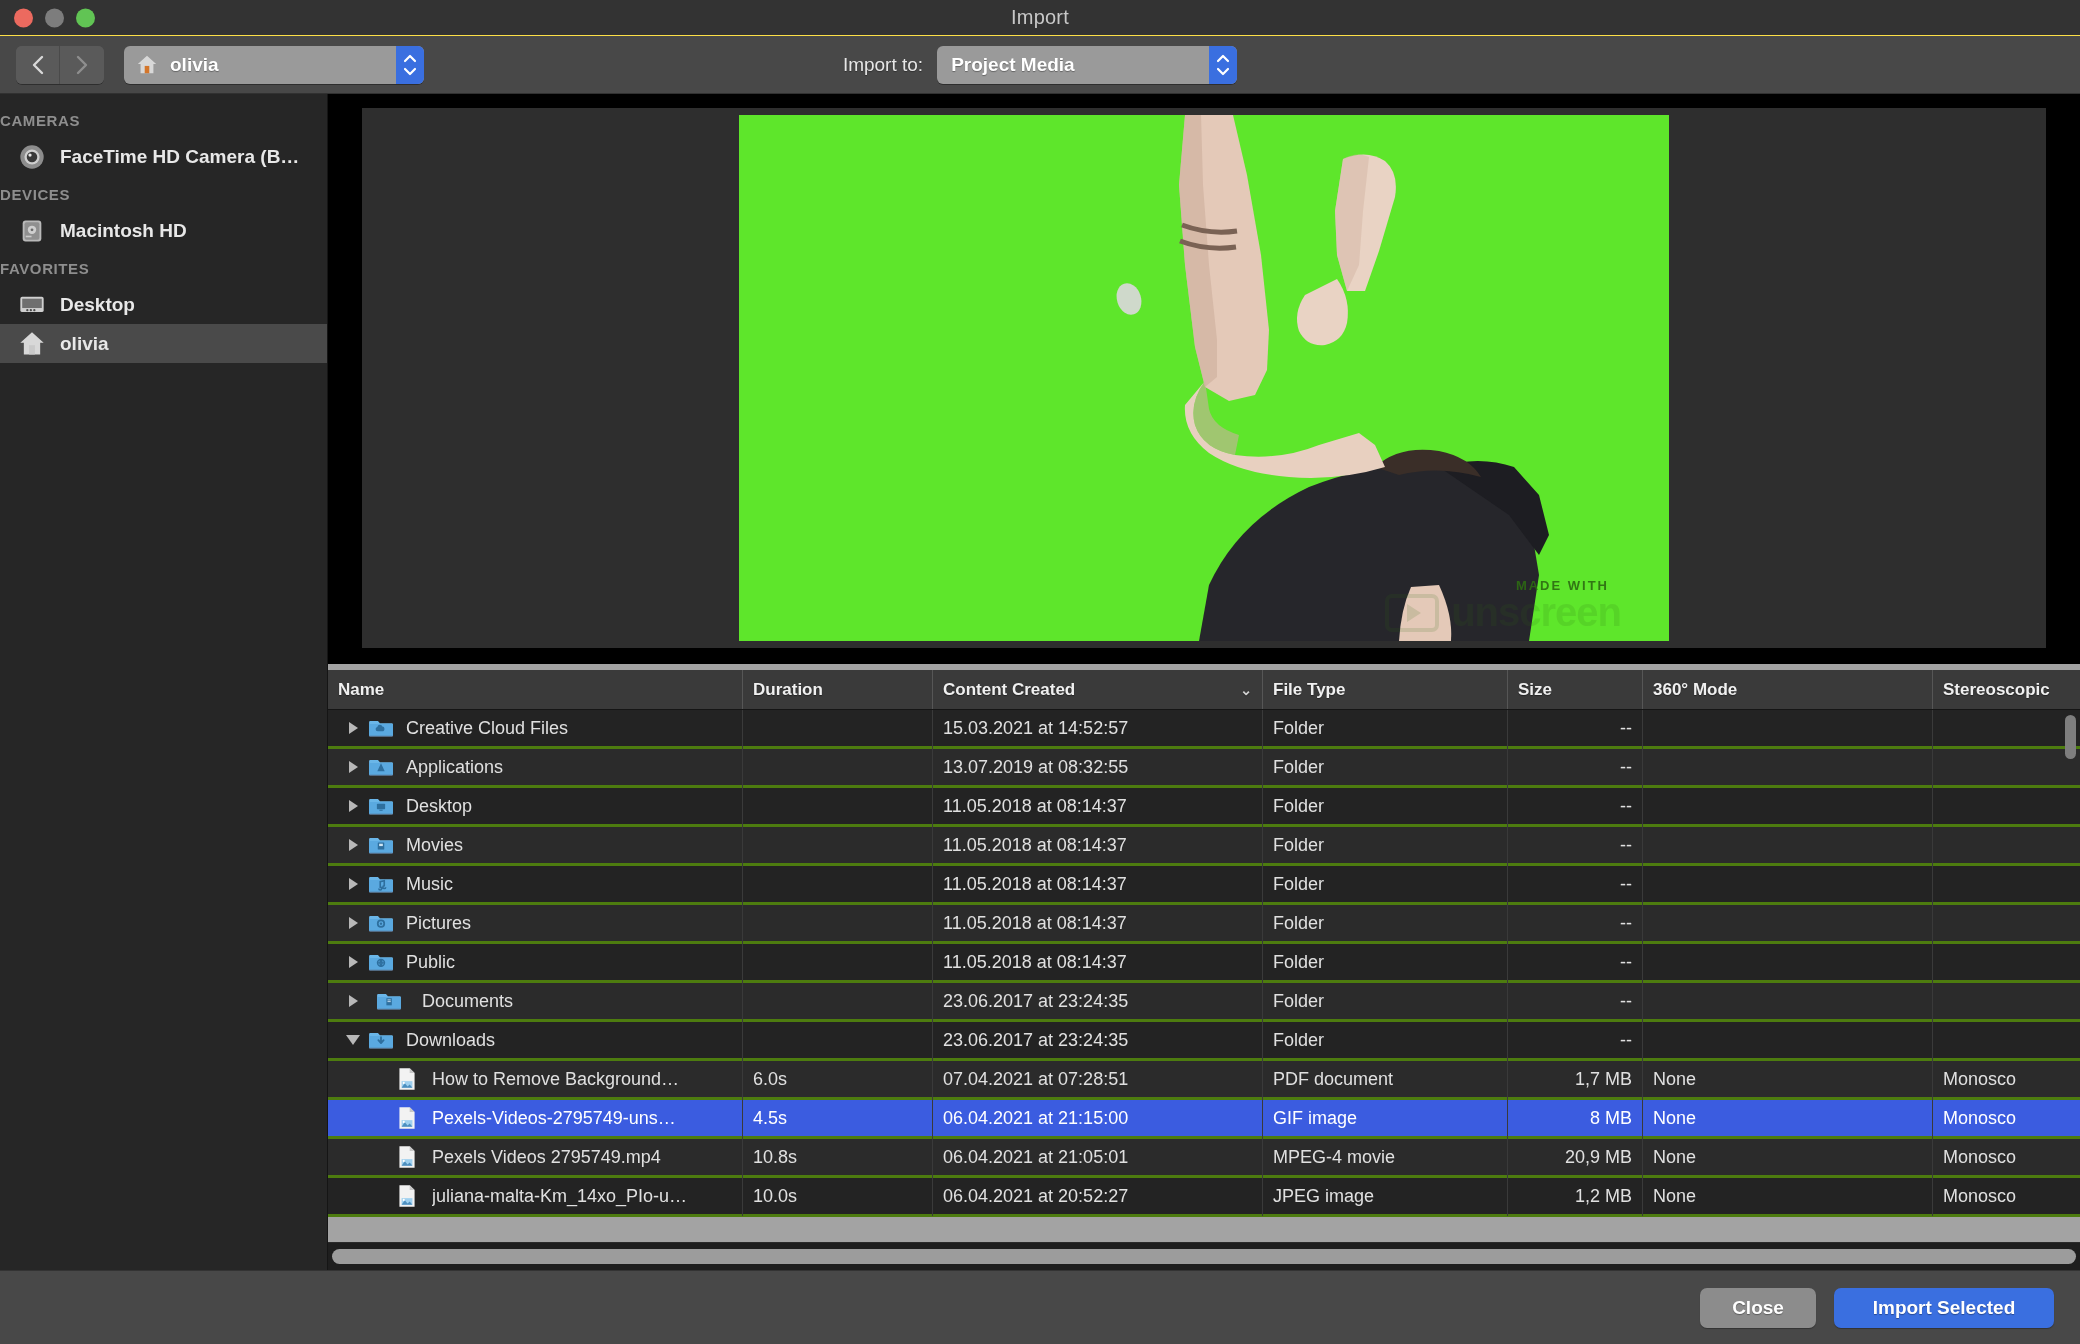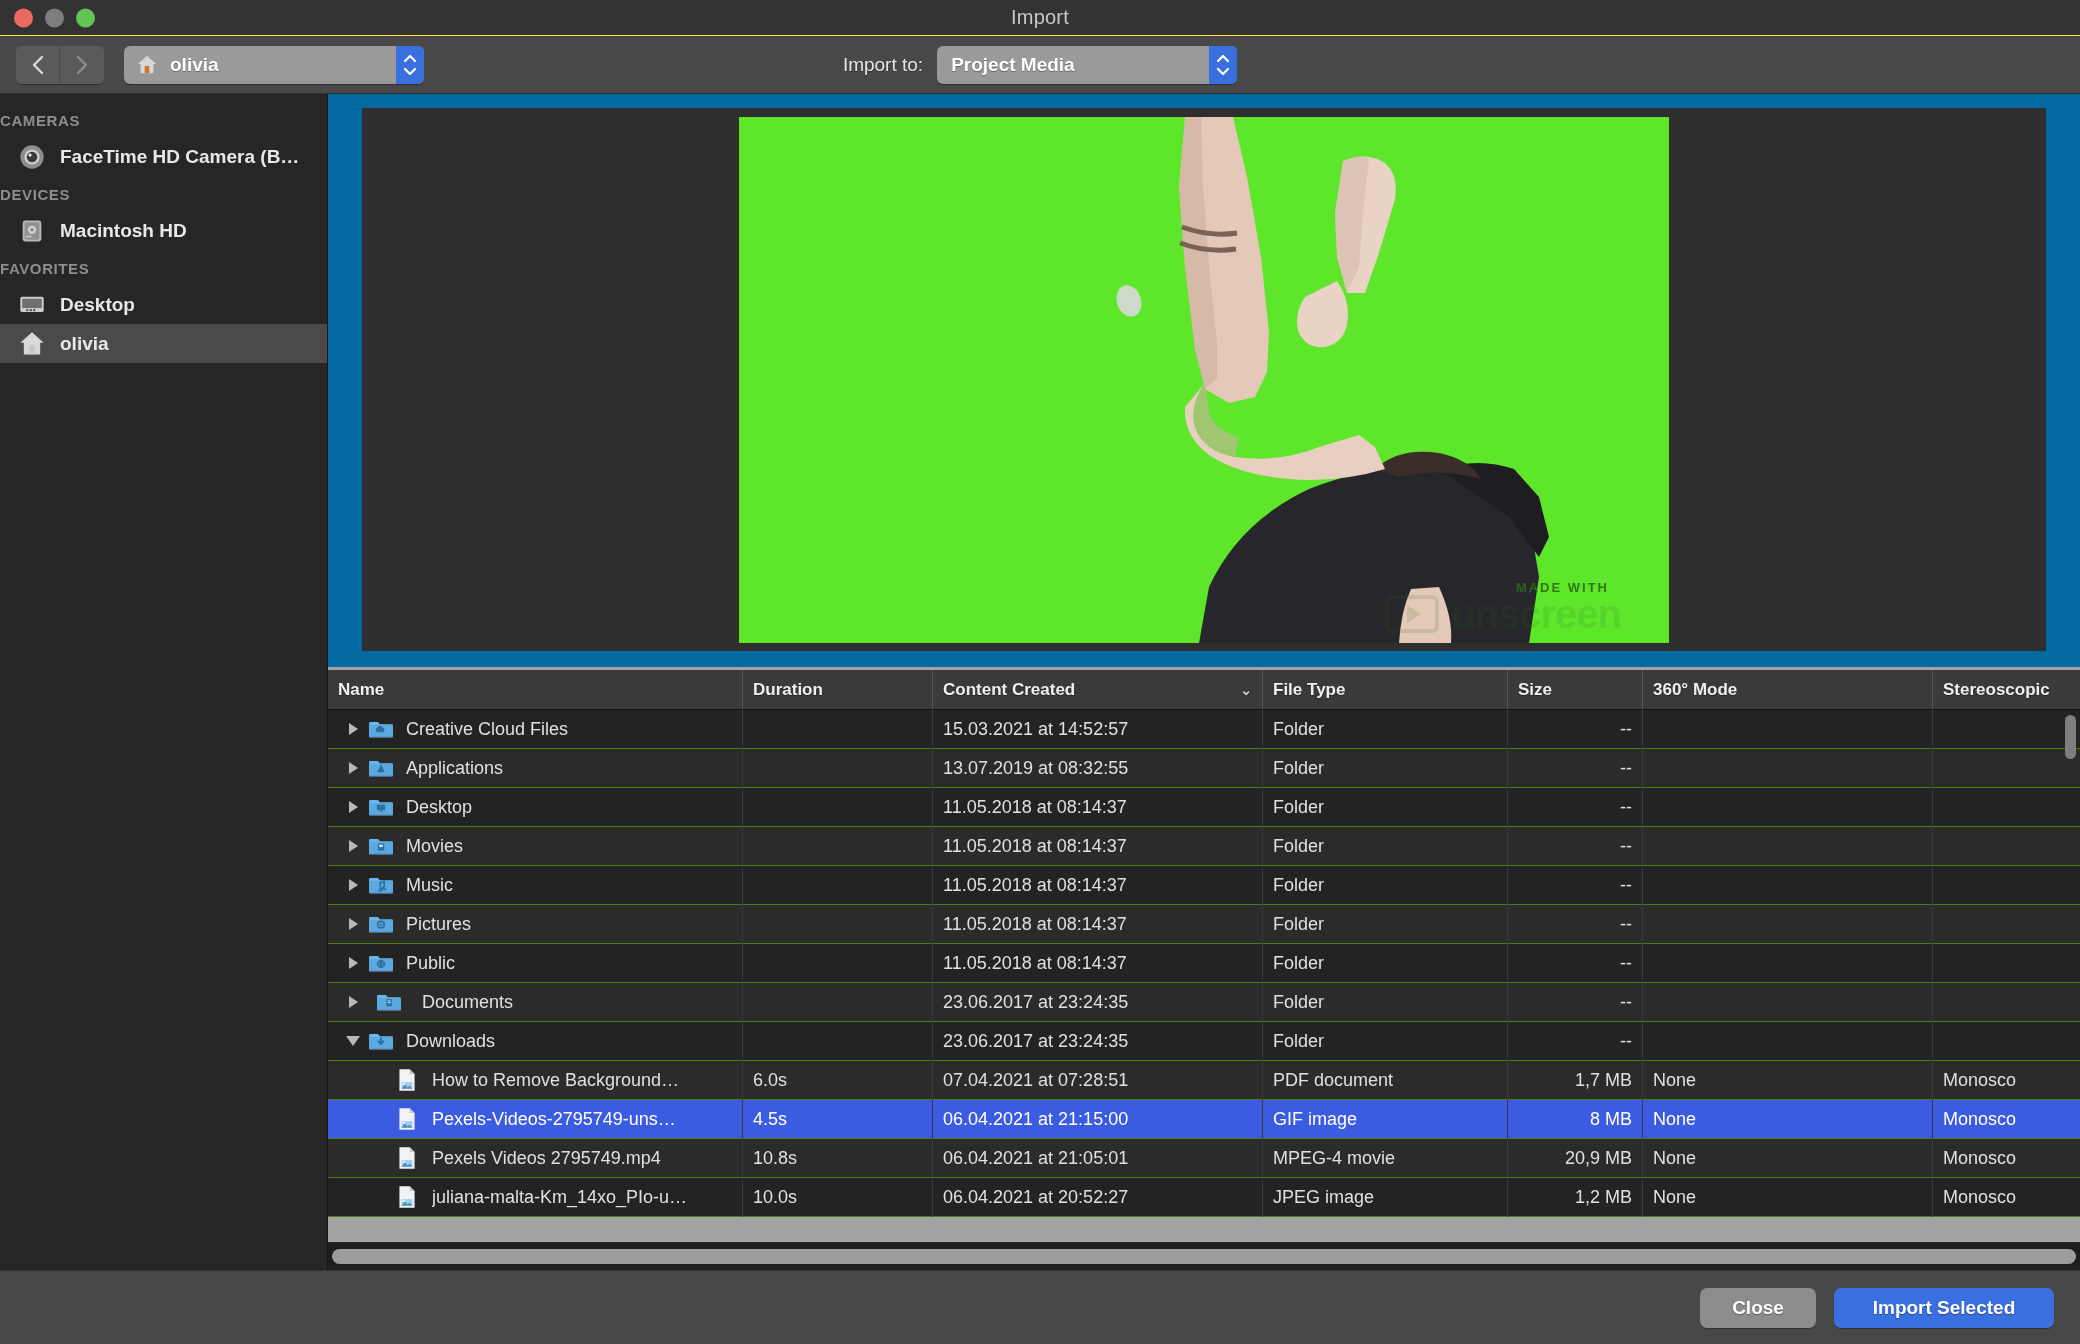--- a/index.html
+++ b/index.html
@@ -135,23 +135,23 @@
     white-space: nowrap; overflow: hidden;
   }
   .side-item.selected { background: #4a4a4a; }
   .side-icon { width: 28px; height: 28px; margin-right: 14px; flex: 0 0 auto; display:block; }
 
   
   .right { flex: 1; display: flex; flex-direction: column; min-width: 0; background:#2e2e2e; }
 
   .preview-area {
     height: 576px; min-height: 576px;
-    background: #0369a1;
+    background: #000000;
     display: flex; align-items: center; justify-content: center;
-    border-bottom: 3px solid #a3a3a3;
+    border-bottom: 6px solid #a3a3a3;
     padding: 14px 34px 16px 34px;
   }
   .preview-frame {
     width: 100%; height: 100%;
     background: #2e2e2e;
     display: flex; align-items: center; justify-content: center;
     position: relative;
   }
   .preview-img {
     position: relative;
@@ -187,21 +187,21 @@
     position: relative; white-space: nowrap; overflow: hidden;
     text-shadow: 0 1px 1px rgba(0,0,0,.4);
   }
   .th.sorted { justify-content: space-between; }
   .sort-arrow { color: #cfcfcf; font-size: 14px; margin-left: 8px; }
 
   .tbody { flex: 1; overflow: hidden; position: relative; }
   .tr {
     display: flex; height: 39px; align-items: center;
     color: #e0e0e0; font-size: 18px;
-    border-bottom: 1px solid #4d7c0f;
+    border-bottom: 3px solid #4d7c0f;
   }
   .tr.odd  { background: #232323; }
   .tr.even { background: #2b2b2b; }
   .tr.selected { background: #3b5ce0; color: #ffffff; }
   .td {
     padding: 0 10px; height: 39px; display: flex; align-items: center;
     border-right: 1px solid #3a3a3a;
     white-space: nowrap; overflow: hidden;
   }
   .td.num { justify-content: flex-end; }

